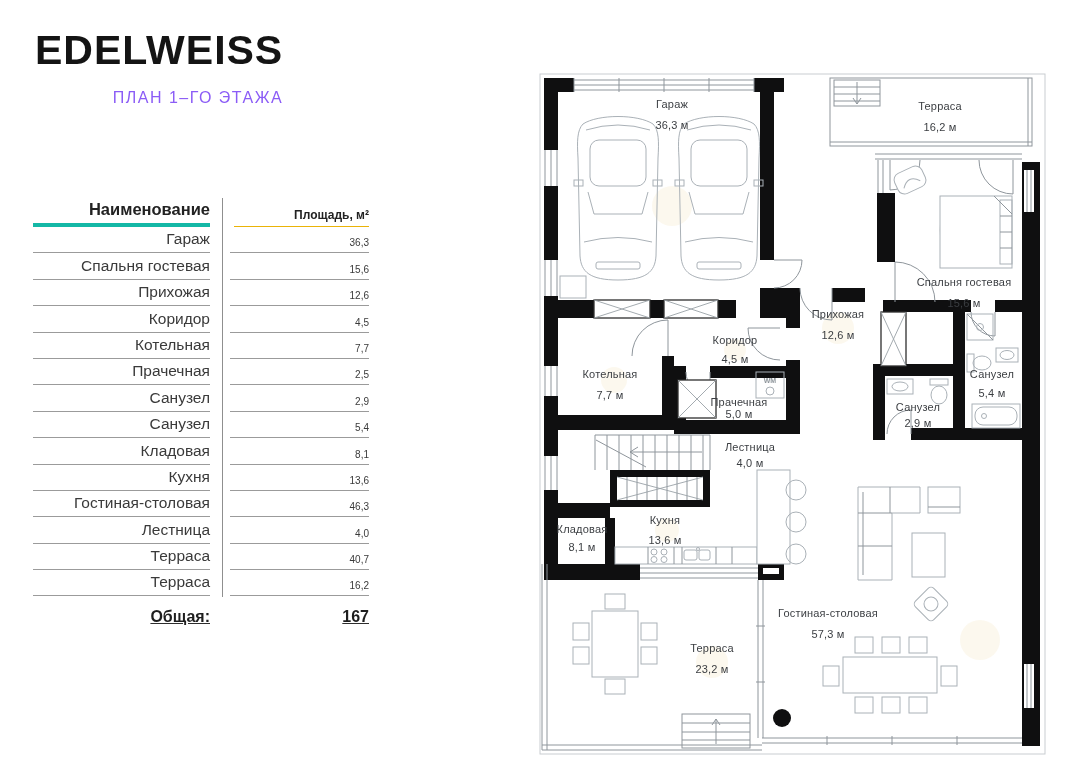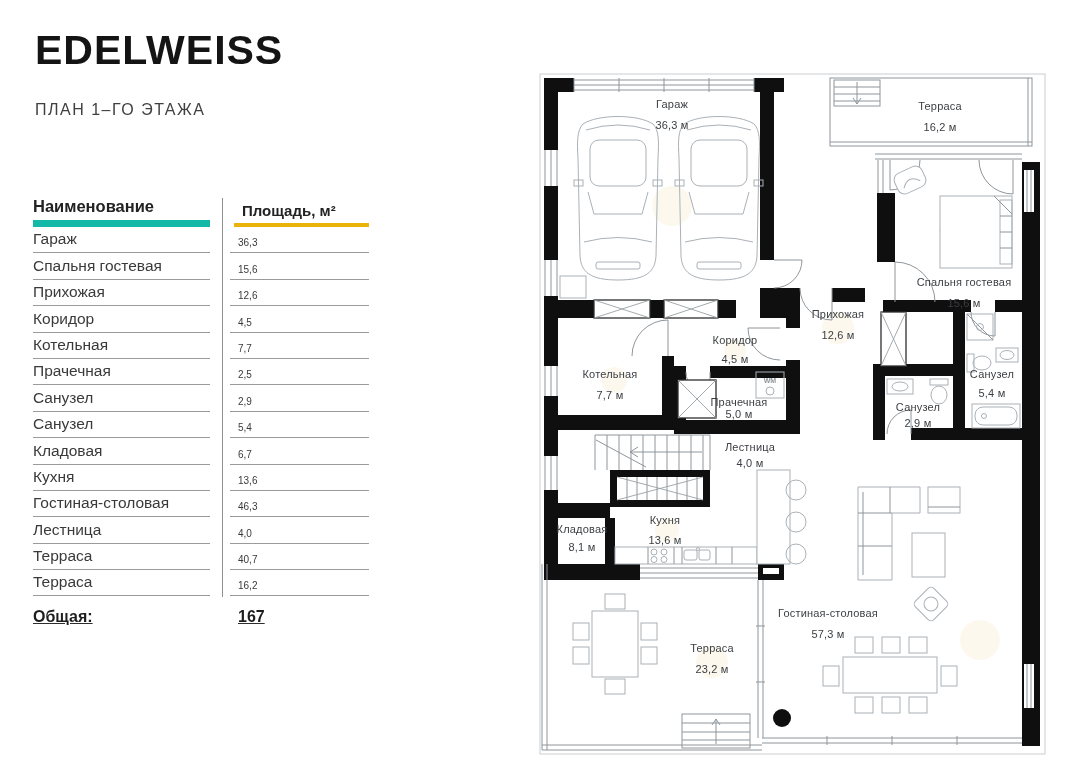--- a/index.html
+++ b/index.html
@@ -1,31 +1,31 @@
 <!DOCTYPE html>
 <html><head>
 <meta charset="utf-8">
 <style>
   html,body{margin:0;padding:0;background:#fff;}
   .page{position:relative;width:1072px;height:768px;background:#ffffff;overflow:hidden;
-        font-family:"Liberation Sans",sans-serif;color:#2d2d2d;}
+        font-family:"Liberation Sans",sans-serif;color:#2d2d2d;text-align:right;}
   
   .brand{position:absolute;left:35px;top:28px;}
   .logo{font-size:41px;font-weight:800;letter-spacing:1px;color:#141414;line-height:1.1;}
-  .subtitle{margin-top:28px;font-size:16px;font-weight:500;letter-spacing:1.5px;color:#404040;}
+  .subtitle{margin-top:16px;font-size:16px;font-weight:500;letter-spacing:1.5px;color:#8b5cf6;}
   
   .rtable{position:absolute;left:33px;top:196px;width:336px;}
   .vline{position:absolute;left:189px;top:2px;height:399px;width:1px;background:#8f8f8f;}
   .trow{display:flex;align-items:flex-end;height:26.4px;}
   .trow.head{height:31px;font-weight:700;font-size:16.5px;color:#222;}
   .cname{width:177px;border-bottom:1px solid #9b9b9b;padding-bottom:4px;font-size:15.5px;color:#3a3a3a;}
   .carea{flex:1;margin-left:20px;border-bottom:1px solid #9b9b9b;padding-bottom:4px;padding-left:8px;
          font-size:10px;color:#3a3a3a;}
-  .trow.head .cname{border-bottom:7px solid #14b8a6;color:#222;font-size:16.5px;}
-  .trow.head .carea{border-bottom:4px solid #eab308;color:#222;font-size:15px;margin-left:24px;}
+  .trow.head .cname{border-bottom:4px solid #14b8a6;color:#222;font-size:16.5px;}
+  .trow.head .carea{border-bottom:1px solid #eab308;color:#222;font-size:12px;margin-left:24px;}
   .trow.total{margin-top:7px;font-weight:700;text-decoration:underline;}
   .trow.total .cname,.trow.total .carea{border-bottom:none;color:#1e1e1e;font-size:16px;font-weight:700;}
   
   .plan{position:absolute;left:532px;top:66px;width:540px;height:700px;}
   .wall{fill:#0f0f10;stroke:none;}
   .ln{stroke:#8f969c;stroke-width:1;fill:none;}
   .lt{stroke:#c9cdd1;stroke-width:1;fill:none;}
   .fn{stroke:#aab1b7;stroke-width:1;fill:#fff;}
   .fn2{stroke:#aab1b7;stroke-width:1;fill:none;}
   .xbox{fill:#fff;stroke:#2f2f2f;stroke-width:1.3;}
@@ -78,21 +78,21 @@
     <div class="trow">
         <div class="cname">Санузел</div>
         <div class="carea">2,9</div>
       </div>
     <div class="trow">
         <div class="cname">Санузел</div>
         <div class="carea">5,4</div>
       </div>
     <div class="trow">
         <div class="cname">Кладовая</div>
-        <div class="carea">6,7</div>
+        <div class="carea">8,1</div>
       </div>
     <div class="trow">
         <div class="cname">Кухня</div>
         <div class="carea">13,6</div>
       </div>
     <div class="trow">
         <div class="cname">Гостиная-столовая</div>
         <div class="carea">46,3</div>
       </div>
     <div class="trow">

